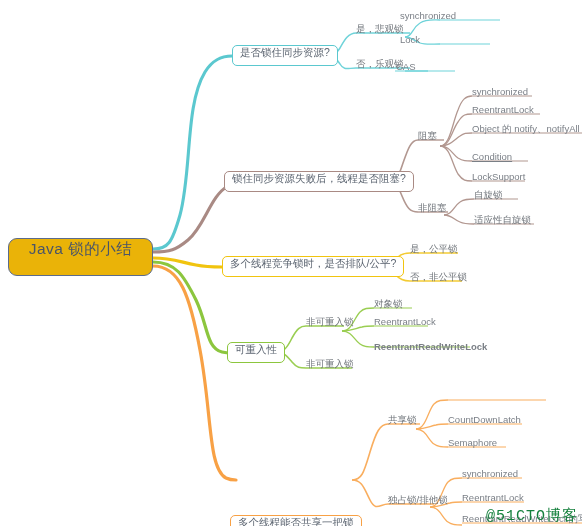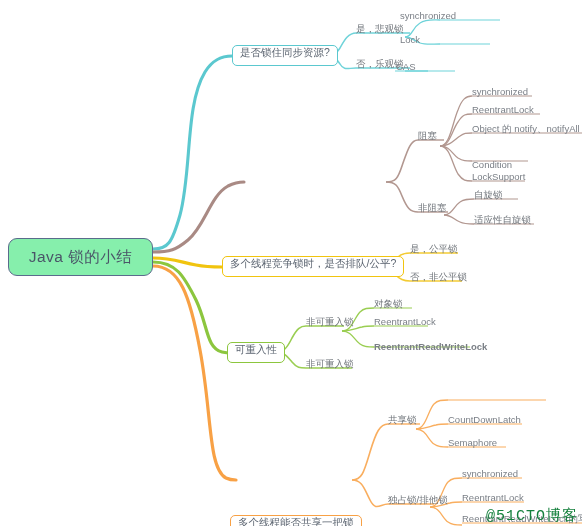--- a/index.html
+++ b/index.html
@@ -9,22 +9,22 @@
     position:relative;overflow:hidden;
   }
   #canvas{position:absolute;left:0;top:0;width:582px;height:526px;}
   svg.links{position:absolute;left:0;top:0;width:582px;height:526px;pointer-events:none;}
 
   .node{position:absolute;box-sizing:border-box;white-space:nowrap;}
 
   
   .root{
     left:8px;top:238px;width:145px;height:38px;
-    border:1.6px solid #5b6b8c;border-radius:9px;background:#86efac;
-    display:flex;align-items:center;justify-content:center;
+    border:1.6px solid #5b6b8c;border-radius:9px;background:#eab308;
+    display:flex;justify-content:center;
     font-size:15.5px;color:#4a5568;letter-spacing:.5px;
   }
 
   
   .boxed{
     border-width:1.3px;border-style:solid;border-radius:5px;background:#fff;
     display:flex;align-items:flex-start;justify-content:center;
     font-size:10.5px;height:21px;padding:0 7px;
   }
   .b-teal  {border-color:#5bc8cf;color:#5b6470;}
@@ -154,36 +154,39 @@
   <div class="node plain" style="left:400px;top:10px;">
     <span>synchronized</span>
   </div>
   <div class="node plain" style="left:400px;top:34px;">
     <span>Lock</span>
   </div>
   <div class="node plain" style="left:396px;top:61px;">
     <span>CAS</span>
   </div>
 
+  <div class="node boxed b-brown" style="left:224px;top:171px;">
+    <span>锁住同步资源失败后，线程是否阻塞?</span>
+  </div>
   <div class="node plain cn" style="left:418px;top:130px;">
     <span>阻塞</span>
   </div>
   <div class="node plain cn" style="left:418px;top:202px;">
     <span>非阻塞</span>
   </div>
   <div class="node plain" style="left:472px;top:86px;">
     <span>synchronized</span>
   </div>
   <div class="node plain" style="left:472px;top:104px;">
     <span>ReentrantLock</span>
   </div>
   <div class="node plain" style="left:472px;top:123px;">
     <span>Object 的 notify、notifyAll</span>
   </div>
-  <div class="node plain" style="left:472px;top:159px;">
+  <div class="node plain" style="left:472px;top:151px;text-decoration:underline;">
     <span>Condition</span>
   </div>
   <div class="node plain" style="left:472px;top:171px;">
     <span>LockSupport</span>
   </div>
   <div class="node plain cn" style="left:474px;top:189px;">
     <span>自旋锁</span>
   </div>
   <div class="node plain cn" style="left:474px;top:214px;">
     <span>适应性自旋锁</span>

